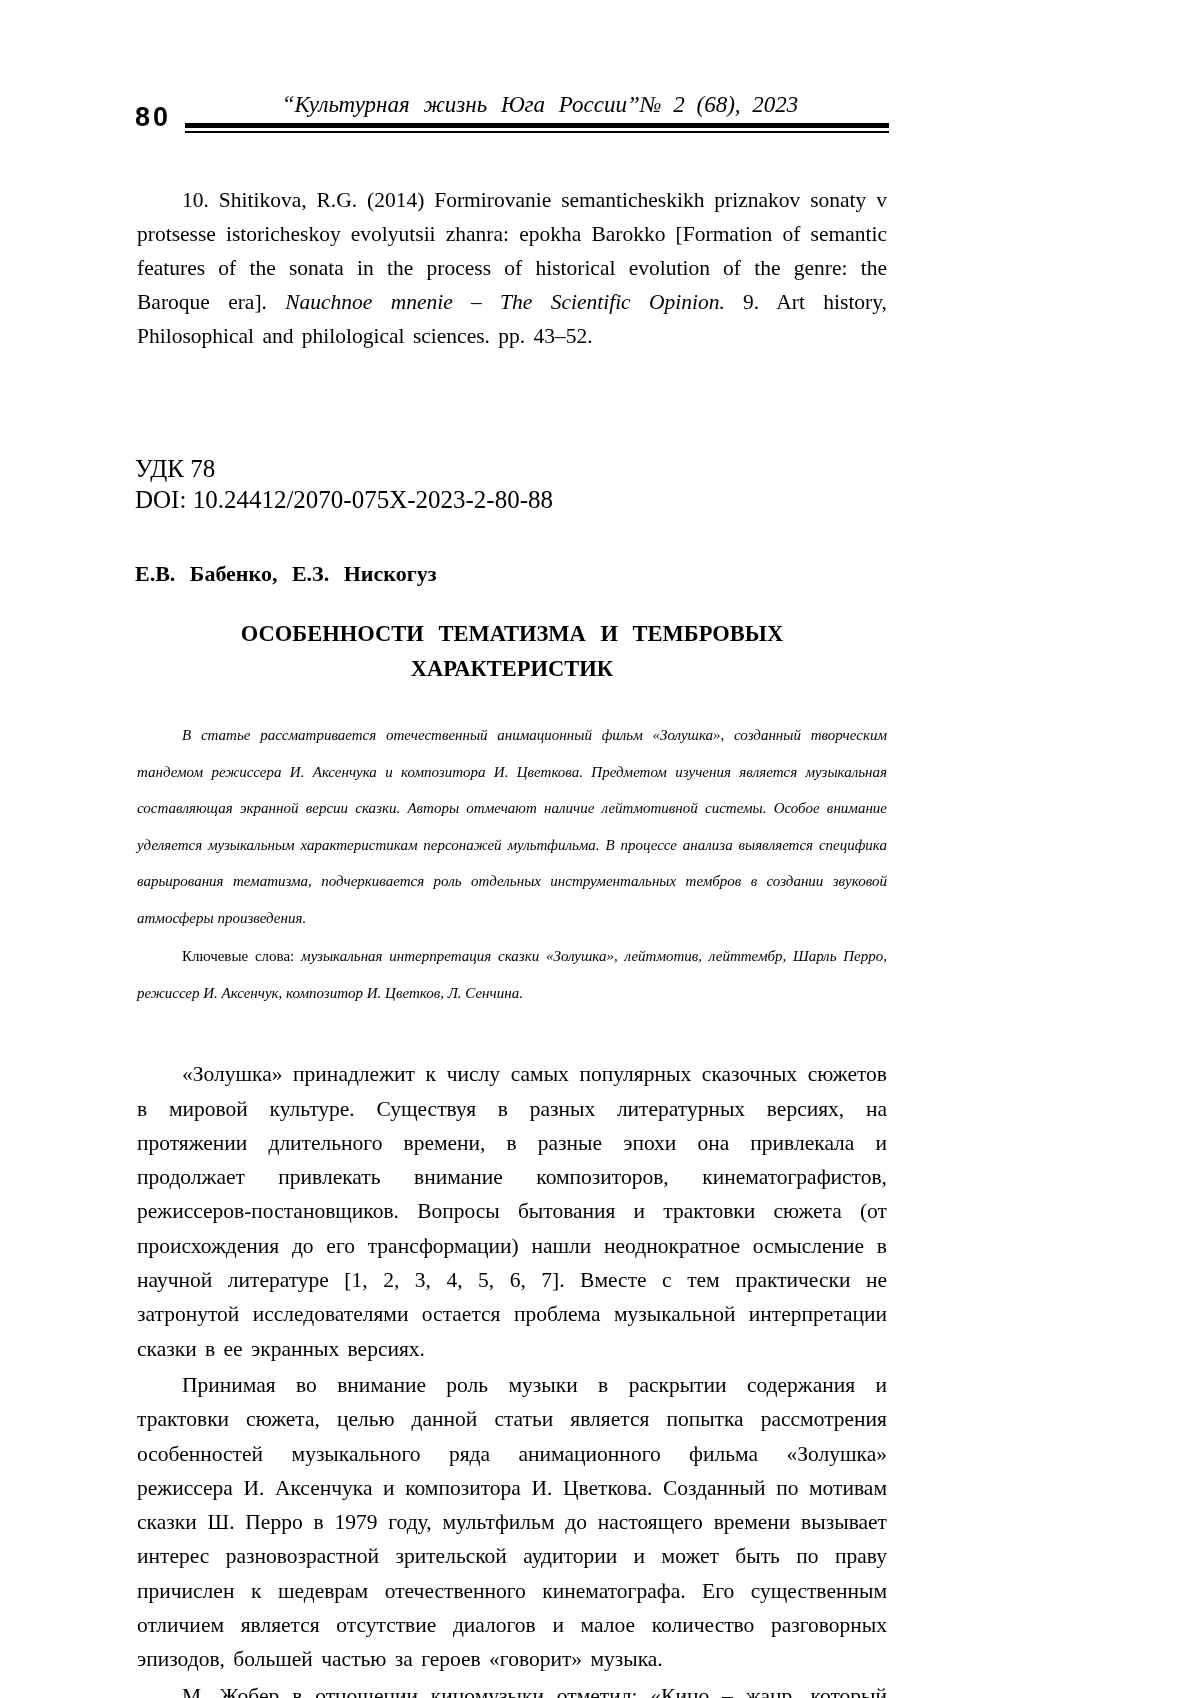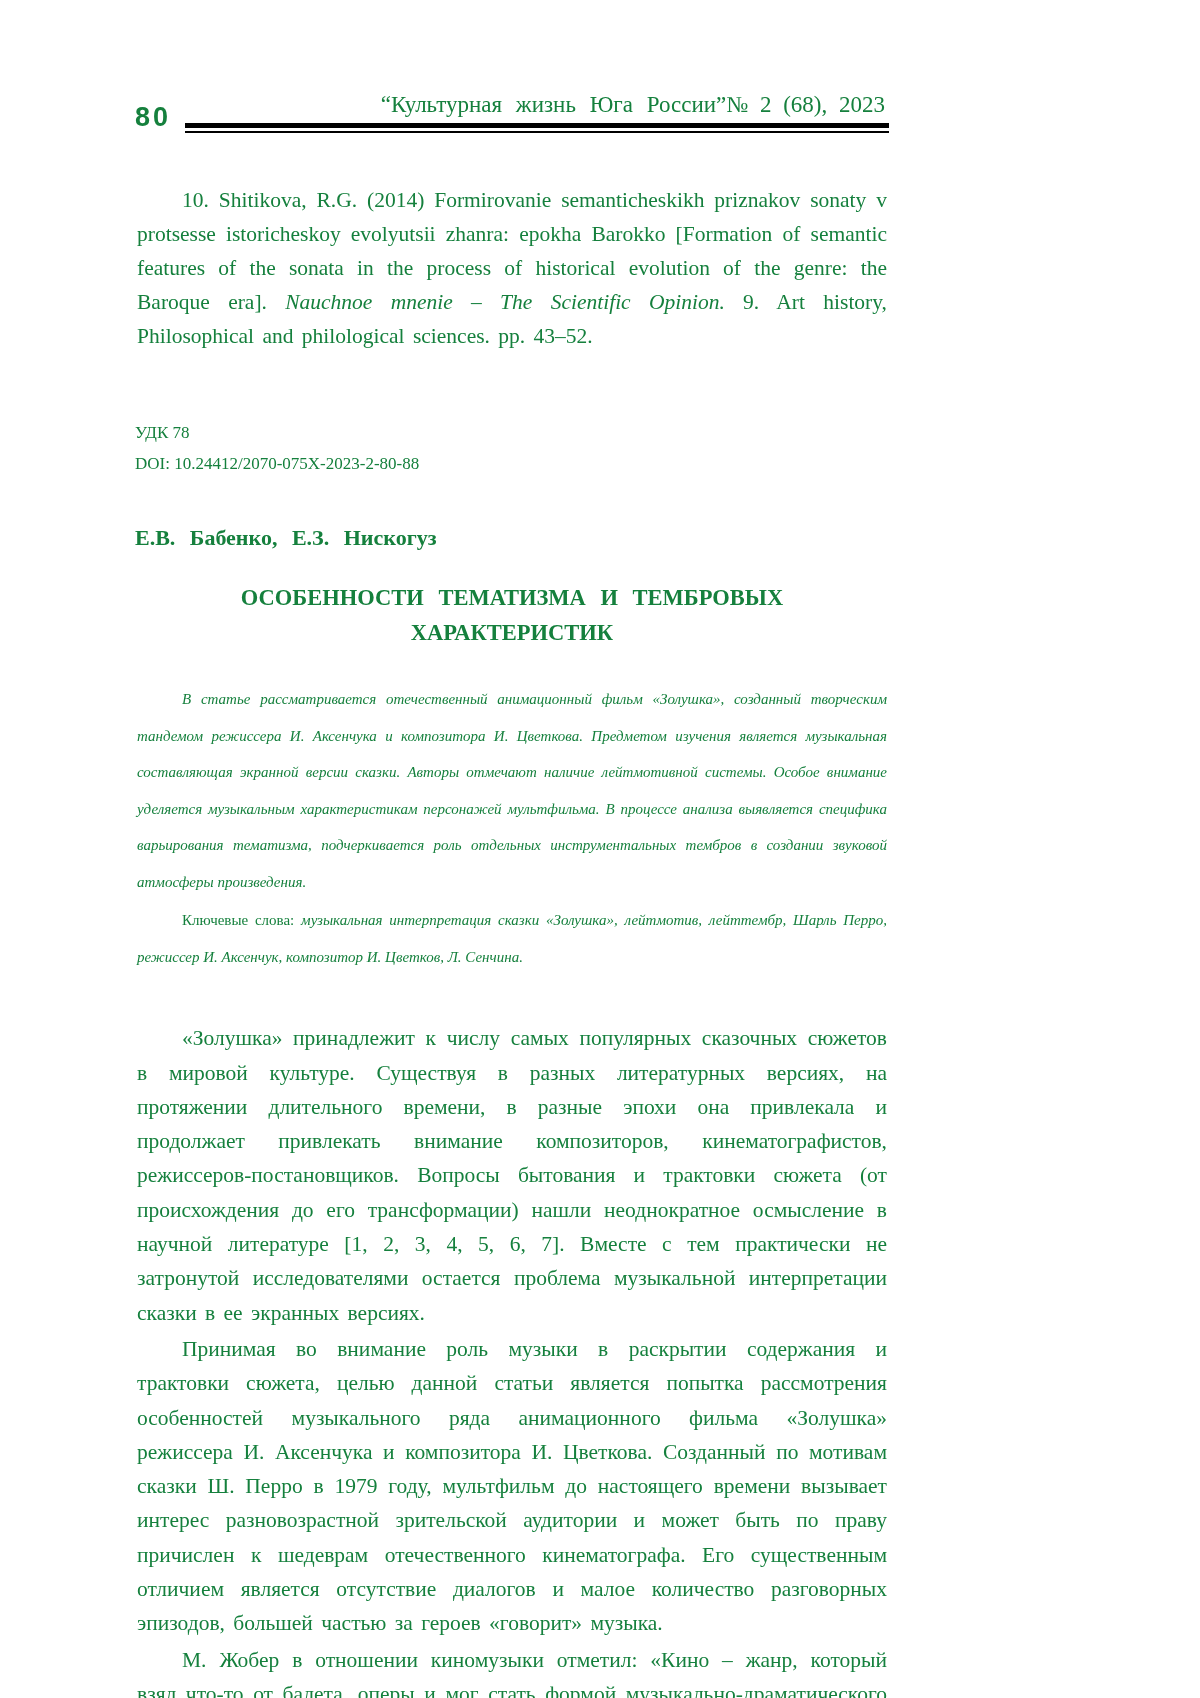--- a/index.html
+++ b/index.html
@@ -1,21 +1,21 @@
 <!DOCTYPE html>
 <html lang="ru"><head>
 <meta charset="utf-8">
 <style>
   html, body { margin: 0; padding: 0; background: #ffffff; }
   .page {
     position: relative;
     width: 1024px;
     height: 1698px;
     background: #ffffff;
-    color: #15803d;
+    color: #000000;
     font-family: "Liberation Serif", serif;
     box-sizing: border-box;
     padding: 92px 135px 0 135px;
     overflow: hidden;
   }
 
   
   .runhead { display: flex; align-items: flex-end; }
   .page-num {
     font-family: "Liberation Sans", sans-serif;
@@ -23,22 +23,23 @@
     font-size: 27px;
     letter-spacing: 3px;
     line-height: 1;
     padding-right: 14px;
     padding-bottom: 2px;
     flex: 0 0 auto;
   }
   .runhead-main { flex: 1 1 auto; }
   .runhead-text {
     display: flex;
-    justify-content: flex-end;
+    justify-content: center;
     align-items: baseline;
+    font-style: italic;
     font-size: 23px;
     line-height: 1.1;
     padding: 0 4px 6px 10px;
   }
   .journal-title { word-spacing: 8px; }
   .issue-no { word-spacing: 6px; }
   .rule-thick { height: 5px; background: #000; }
   .rule-thin { height: 2px; background: #000; margin-top: 3px; }
 
   
@@ -49,21 +50,21 @@
   
   .reference {
     margin-top: 50px;
     font-size: 21.5px;
     line-height: 34px;
     word-spacing: 3px;
   }
   .ref-italic { font-style: italic; }
 
   
-  .meta { margin-top: 64px; font-size: 17px; line-height: 31px; }
+  .meta { margin-top: 100px; font-size: 25px; line-height: 31px; }
 
   
   .authors {
     margin-top: 46px;
     font-weight: bold;
     font-size: 22px;
     word-spacing: 9px;
   }
   .art-title {
     margin-top: 29px;

